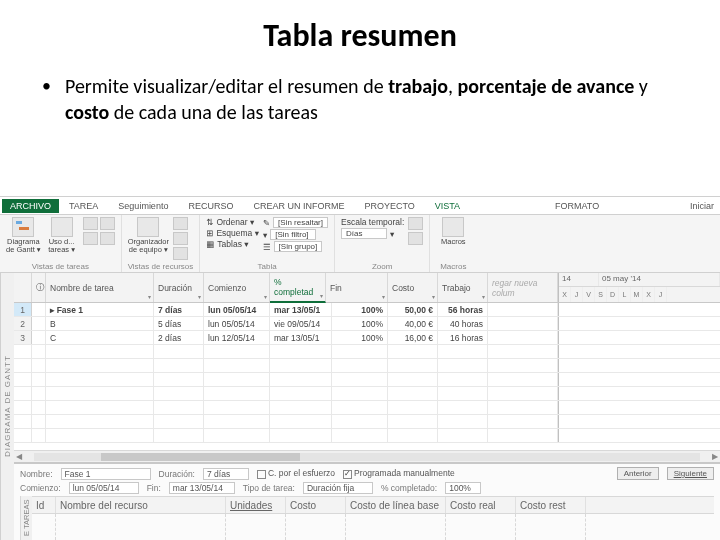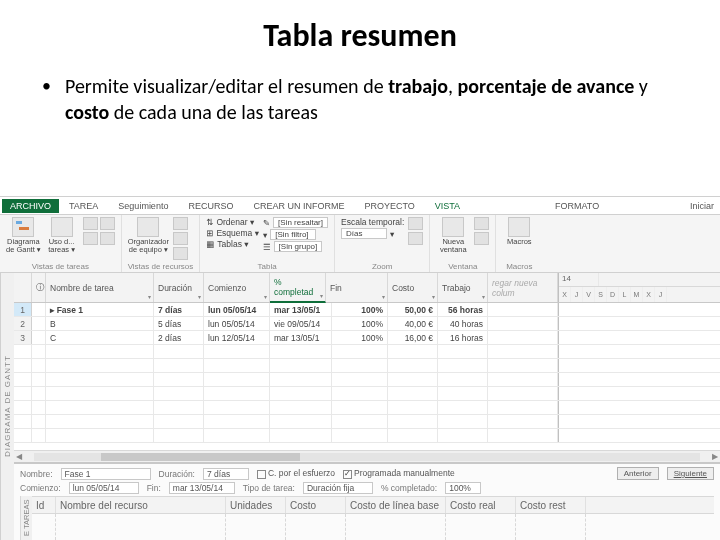--- a/index.html
+++ b/index.html
@@ -196,37 +196,20 @@
             <div class="smallrow">
               <div class="smallic"></div>
             </div>
             <div class="smallrow" style="margin-top:2px">
               <div class="smallic"></div>
             </div>
           </div>
       </div>
       <div class="label">Zoom</div>
     </div>
-    <div class="rgroup">
-      <div class="content">
-        <div class="biconbtn">
-            <div class="ic"></div>
-            <div class="lb"><span>Nueva</span><br><span>ventana</span></div>
-          </div>
-        <div>
-            <div class="smallrow">
-              <div class="smallic"></div>
-            </div>
-            <div class="smallrow" style="margin-top:2px">
-              <div class="smallic"></div>
-            </div>
-          </div>
-      </div>
-      <div class="label">Ventana</div>
-    </div>
     <div class="rgroup" style="border-right:none">
       <div class="content">
           <div class="biconbtn">
             <div class="ic"></div>
             <div class="lb">Macros</div>
           </div>
         </div>
       <div class="label">Macros</div>
     </div>
   </div>
@@ -263,20 +246,21 @@
             <span class="sort">▾</span>
           </div>
         <div class="gh" style="width:50px">
             <span>Trabajo</span>
             <span class="sort">▾</span>
           </div>
         <div class="gh" style="width:70px;font-style:italic;color:#aaa">regar nueva colum</div>
         <div class="tl-head">
           <div class="weeks">
               <div style="width:40px">14</div>
+              <div style="flex:1">05 may '14</div>
             </div>
           <div class="days" id="tl-days">
               <div>X</div>
               <div>J</div>
               <div>V</div>
               <div>S</div>
               <div>D</div>
               <div>L</div>
               <div>M</div>
               <div>X</div>
@@ -447,21 +431,21 @@
           <span class="inp" style="width:70px">Duración fija</span>
           <span class="lbl">% completado:</span>
           <span class="inp" style="width:36px">100%</span>
         </div>
         <div style="display:flex">
           <div class="vtab2">E TAREAS</div>
           <div style="flex:1">
             <div class="subhead" id="subhead">
                 <div style="width: 24px;">Id</div>
                 <div style="width: 170px;">Nombre del recurso</div>
-                <div style="width: 60px;">Unidades</div>
+                <div style="width: 60px; text-decoration: underline;">Unidades</div>
                 <div style="width: 60px;">Costo</div>
                 <div style="width: 100px;">Costo de línea base</div>
                 <div style="width: 70px;">Costo real</div>
                 <div style="width: 70px;">Costo rest</div>
               </div>
             <div class="subempty" id="subempty">
                 <div class="col" style="width: 24px;"></div>
                 <div class="col" style="width: 170px;"></div>
                 <div class="col" style="width: 60px;"></div>
                 <div class="col" style="width: 60px;"></div>

